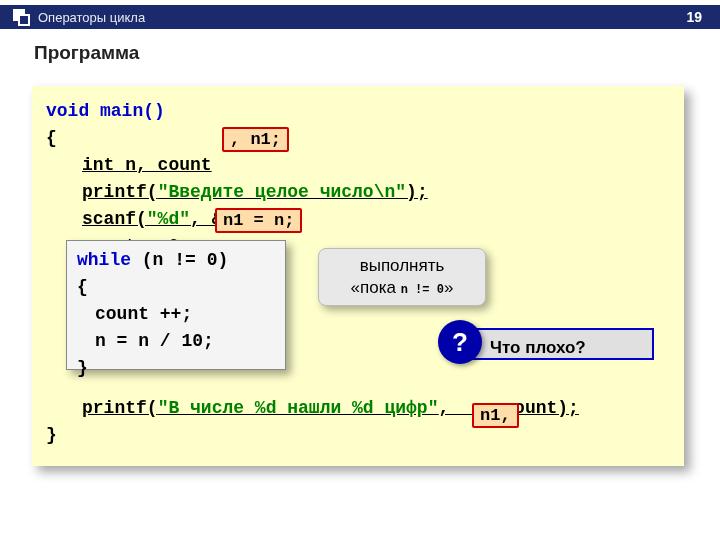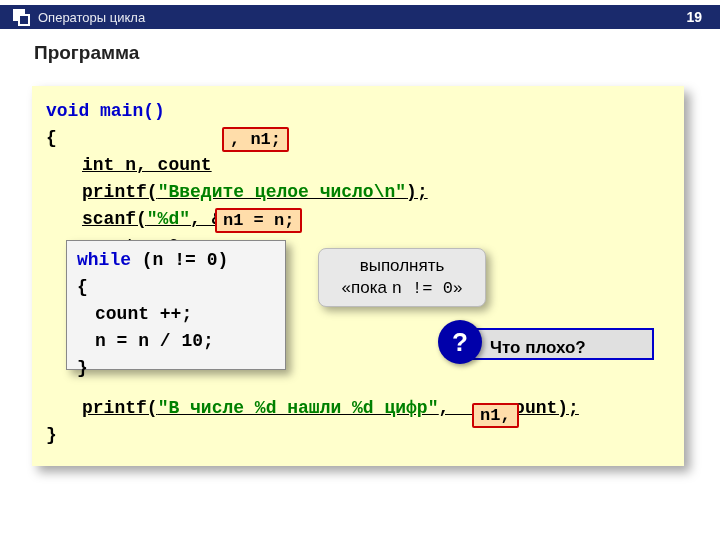--- a/index.html
+++ b/index.html
@@ -123,21 +123,21 @@
     background: #E8E8E8;
     border: 1px solid #bbb;
     border-radius: 8px;
     padding: 6px 22px;
     font-size: 17px;
     color: #000;
     text-align: center;
     box-shadow: 4px 4px 8px rgba(0,0,0,0.35);
     line-height: 1.3;
   }
-  .callout .mono { font-weight: normal; font-size: 17px; text-align: center; }
+  .callout .mono { font-weight: bold; font-size: 12px; text-align: center; }
 
   .qbox {
     position: absolute;
     top: 328px;
     left: 458px;
     width: 196px;
     height: 32px;
     background: #E0E0E0;
     border: 2px solid #0000CC;
     display: flex;

